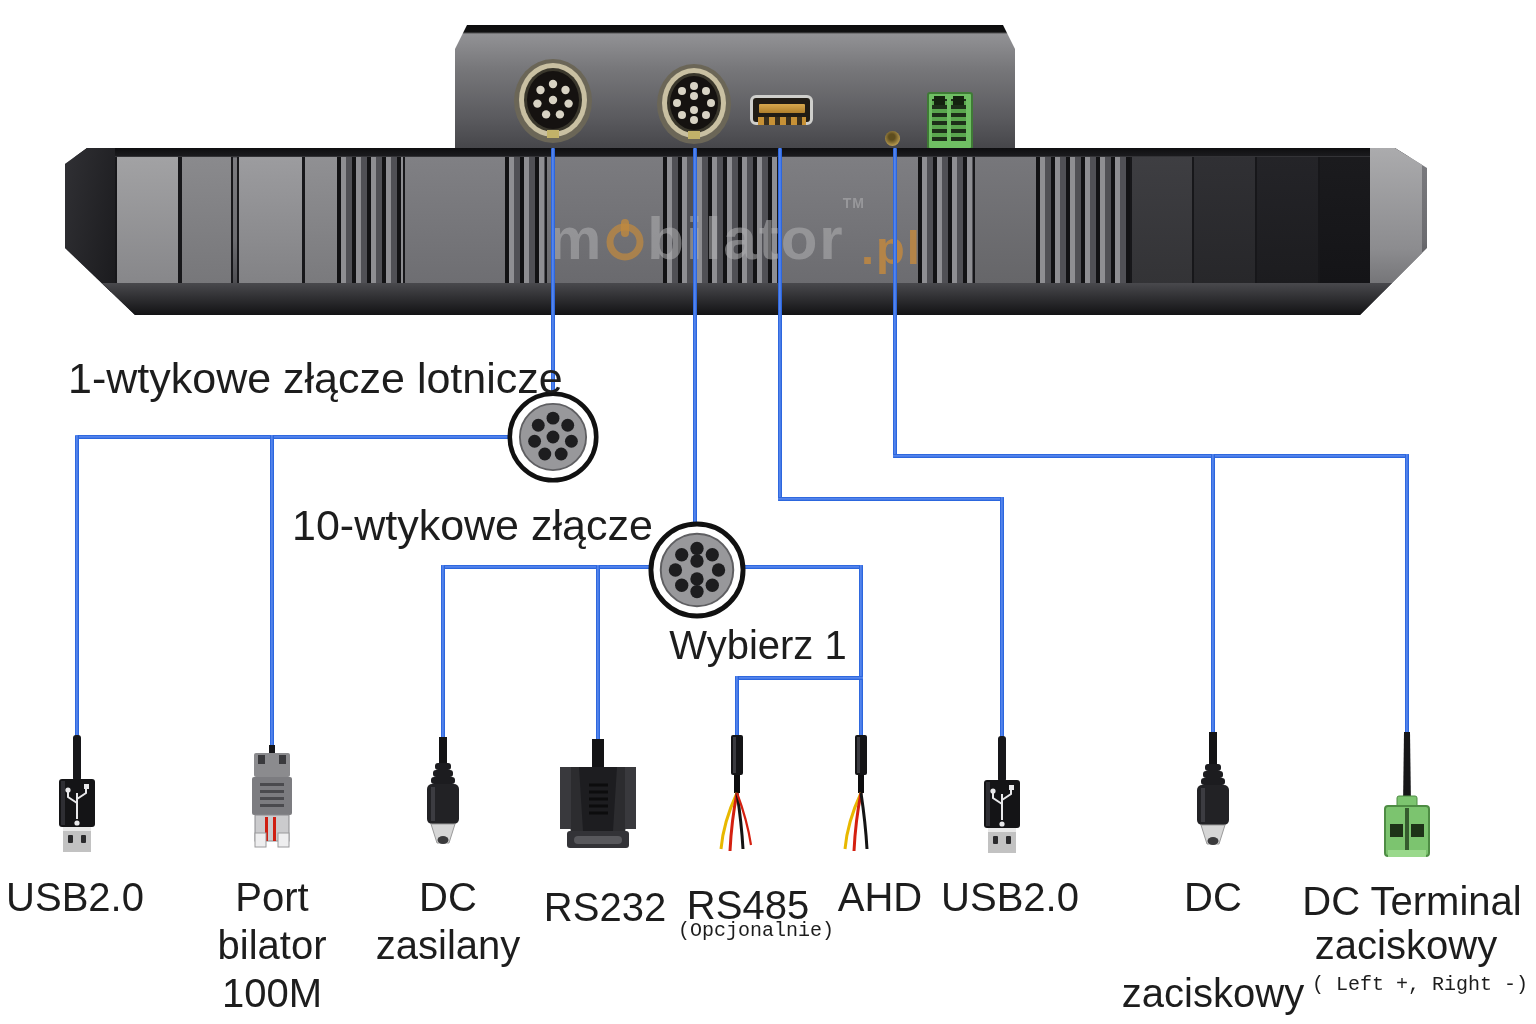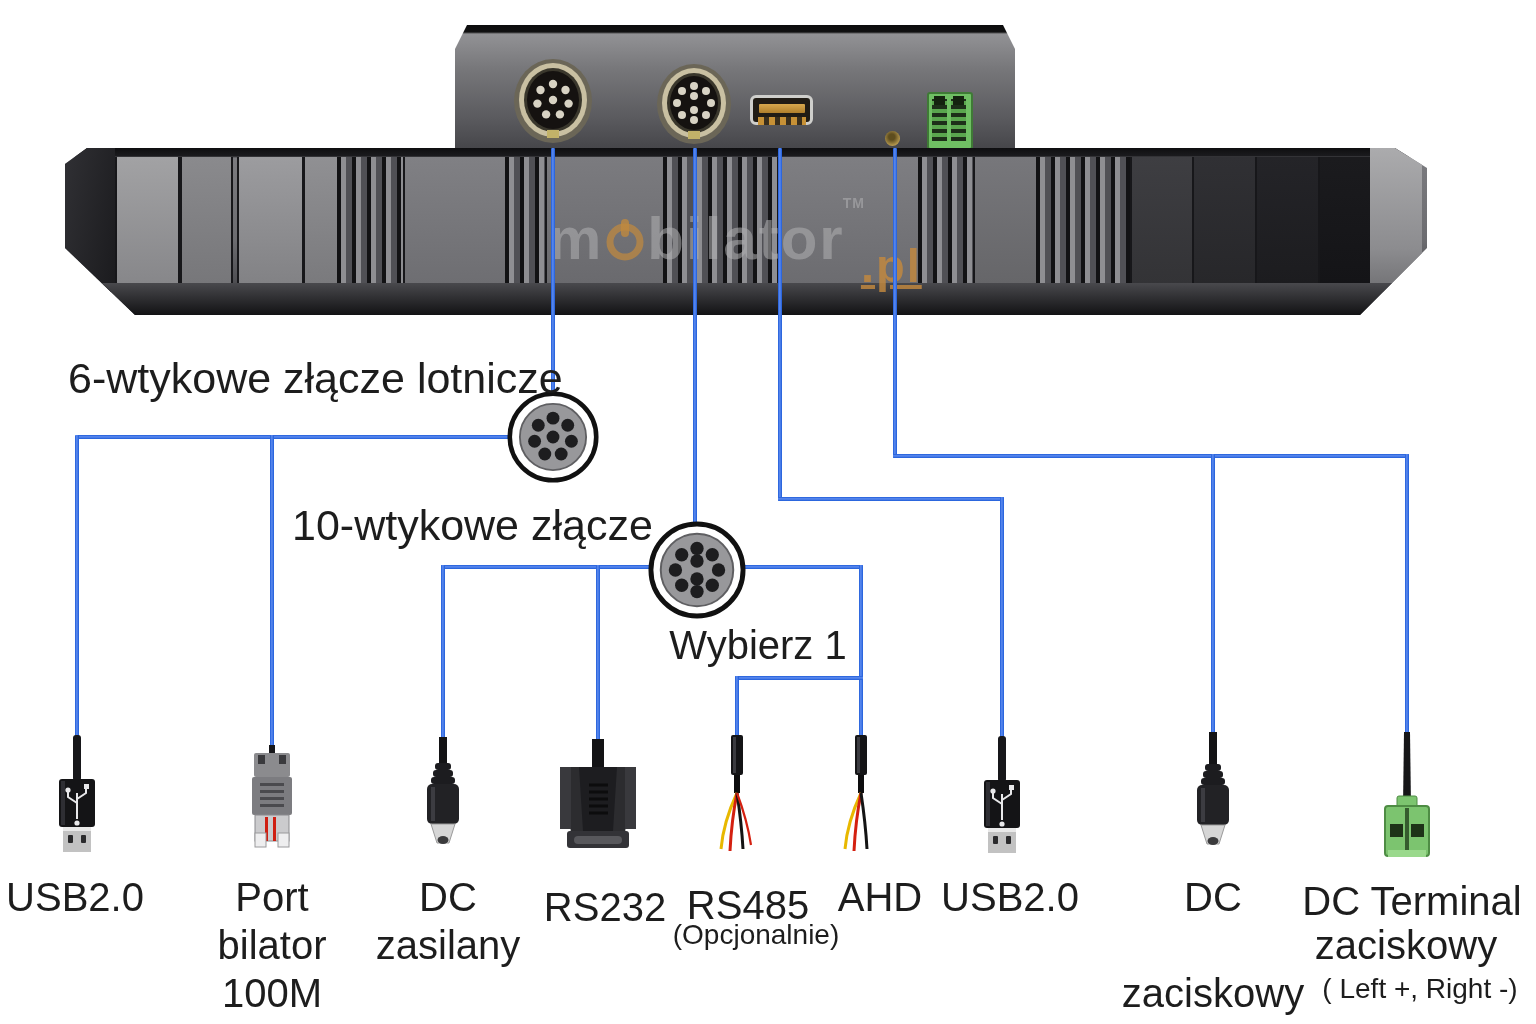--- a/index.html
+++ b/index.html
@@ -6,21 +6,21 @@
   #stage{position:relative;width:1536px;height:1024px;background:#fff;overflow:hidden;
          font-family:"Liberation Sans", sans-serif;}
   .abs{position:absolute;}
   
   .line{position:absolute;background:#2b6ae6;border-radius:1px;}
   .lh{height:4px;background:linear-gradient(180deg,#1d5bd8,#5e8cf0 45%,#1d5bd8);}
   .lv{width:4px;background:linear-gradient(90deg,#1d5bd8,#5e8cf0 45%,#1d5bd8);}
   
   .lbl{position:absolute;font-size:40px;color:#1d1d1d;white-space:nowrap;line-height:1.05;}
   .big{font-size:43px;}
-  .small{font-size:28px;color:#1d1d1d;}
+  .small{font-size:20px;color:#1d1d1d;font-family:Liberation Mono, monospace;}
   .ctr{transform:translateX(-50%);}
   
   #bar{position:absolute;left:65px;top:148px;width:1362px;height:167px;
        background:linear-gradient(180deg,#0e0e10 0,#1b1b1e 8px,#7b7b7f 10px,#6c6c70 55%,#4f4f53 80%,#2a2a2d 100%);
        clip-path:polygon(22px 0,1330px 0,1362px 20px,1362px 100px,1295px 167px,70px 167px,0 100px,0 16px);}
   .pnl{position:absolute;top:9px;height:126px;border-left:2px solid #17171a;border-right:2px solid #17171a;}
   .fins{position:absolute;top:9px;height:131px;
         background:repeating-linear-gradient(90deg,#121214 0 4px,#8e8e92 4px 9px,#505055 9px 15px);}
   .bband{position:absolute;left:0;right:0;top:135px;bottom:0;background:linear-gradient(180deg,#49494d,#121214);}
   #portpanel{position:absolute;left:455px;top:25px;width:560px;height:125px;
@@ -32,21 +32,21 @@
   .usbpins{margin:4px auto 0 auto;width:48px;height:8px;
         background:repeating-linear-gradient(90deg,#c79136 0 6px,#3a2f1d 6px 11px);}
   .jack{position:absolute;border-radius:50%;background:radial-gradient(circle at 45% 40%, #5e4d1e 25%, #b5984e 70%, #8a7a40);}
   .greenterm{position:absolute;background:#6fbf63;border:2px solid #3f7a36;border-radius:3px;}
   .gt-col{position:absolute;top:5px;width:15px;height:42px;
         background:repeating-linear-gradient(0deg,#1d2f19 0 4px,#5aa64e 4px 8px);}
   .gt-sq{position:absolute;top:2px;width:11px;height:9px;background:#14230f;}
   
   #wm{position:absolute;left:548px;top:204px;color:rgba(176,176,179,.55);font-weight:bold;
       font-size:60px;letter-spacing:2px;white-space:nowrap;}
-  #wm .tld{color:rgba(195,137,62,.82);font-size:47px;position:relative;top:23px;left:-6px;text-decoration:underline;}
+  #wm .tld{color:rgba(195,137,62,.82);font-size:47px;position:relative;top:5px;left:-6px;}
   #wm sup{font-size:14px;color:rgba(165,165,168,.7);position:relative;top:-30px;left:-2px;letter-spacing:1px;}
   #wm .pwr{display:inline-block;position:relative;top:2px;margin:0 1px;}
 </style>
 </head>
 <body>
 
 <div id="stage">
 
   <div id="portpanel">
 
@@ -173,21 +173,21 @@
       <circle cx="50.0" cy="28.0" r="6.8" fill="#1d1d1f"></circle>
       <circle cx="65.6" cy="34.4" r="6.8" fill="#1d1d1f"></circle>
       <circle cx="72.0" cy="50.0" r="6.8" fill="#1d1d1f"></circle>
       <circle cx="65.6" cy="65.6" r="6.8" fill="#1d1d1f"></circle>
       <circle cx="50.0" cy="72.0" r="6.8" fill="#1d1d1f"></circle>
       <circle cx="34.4" cy="65.6" r="6.8" fill="#1d1d1f"></circle>
       <circle cx="28.0" cy="50.0" r="6.8" fill="#1d1d1f"></circle>
       <circle cx="34.4" cy="34.4" r="6.8" fill="#1d1d1f"></circle>
     </svg>
 
-  <div class="lbl big" style="left:68px;top:356px">6-wtykowe złącze lotnicze</div>
+  <div class="lbl big" style="left:68px;top:356px">1-wtykowe złącze lotnicze</div>
   <div class="lbl big" style="left:292px;top:503px">10-wtykowe złącze</div>
   <div class="lbl ctr" style="left:758px;top:624px">Wybierz 1</div>
 
   <div class="lbl ctr" style="left:75px;top:876px">USB2.0</div>
   <div class="lbl ctr" style="left:272px;top:876px">Port</div>
   <div class="lbl ctr" style="left:272px;top:924px">bilator</div>
   <div class="lbl ctr" style="left:272px;top:972px">100M</div>
   <div class="lbl ctr" style="left:448px;top:876px">DC</div>
   <div class="lbl ctr" style="left:448px;top:924px">zasilany</div>
   <div class="lbl ctr" style="left:605px;top:886px">RS232</div>

